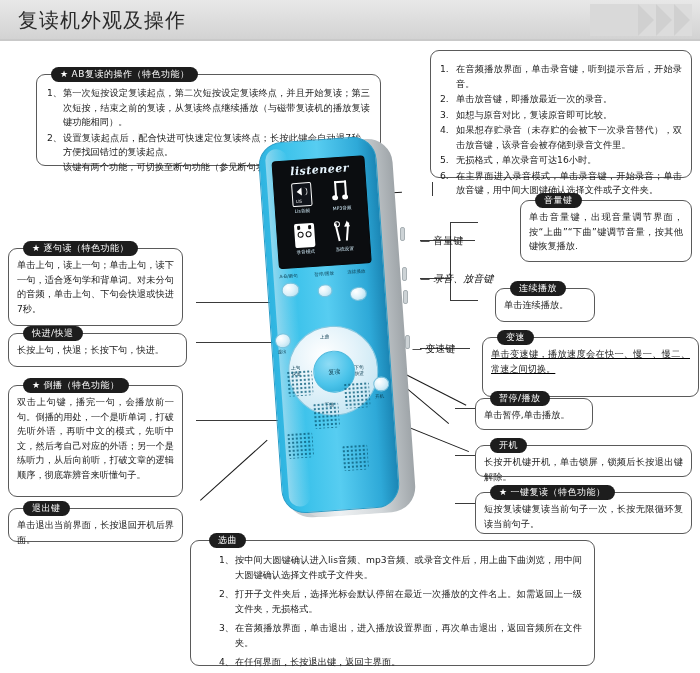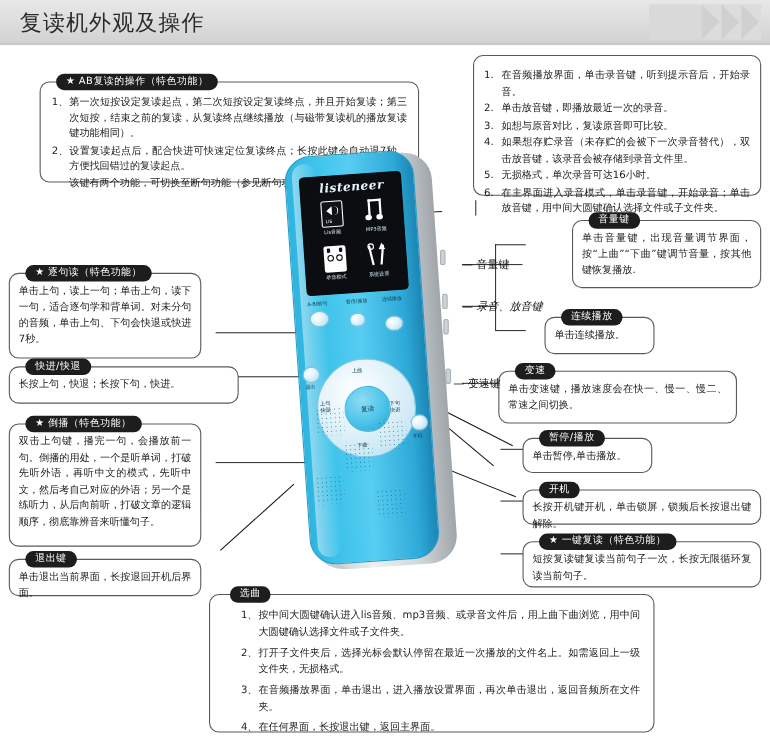--- a/index.html
+++ b/index.html
@@ -241,21 +241,21 @@
 
 <div class="line vline" style="left:333px; top:410px; height:105px;"></div>
 
 <div class="box" style="left:8px; top:248px; width:175px; height:78px;">
   <div class="box-title">
     <span class="star">★</span><span>逐句读（特色功能）</span>
   </div>
   <p>单击上句，读上一句；单击上句，读下一句，适合逐句学和背单词。对未分句的音频，单击上句、下句会快退或快进7秒。</p>
 </div>
 
-<div class="box" style="left:8px; top:333px; width:209px; height:34px;">
+<div class="box" style="left:8px; top:333px; width:179px; height:34px;">
   <div class="box-title">快进/快退</div>
   <p>长按上句，快退；长按下句，快进。</p>
 </div>
 
 <div class="box" style="left:8px; top:385px; width:175px; height:112px;">
   <div class="box-title">
     <span class="star">★</span><span>倒播（特色功能）</span>
   </div>
   <p>双击上句键，播完一句，会播放前一句。倒播的用处，一个是听单词，打破先听外语，再听中文的模式，先听中文，然后考自己对应的外语；另一个是练听力，从后向前听，打破文章的逻辑顺序，彻底靠辨音来听懂句子。</p>
 </div>
@@ -291,21 +291,21 @@
 <div class="box" style="left:520px; top:200px; width:172px; height:62px;">
   <div class="box-title">音量键</div>
   <p>单击音量键，出现音量调节界面，按“上曲”“下曲”键调节音量，按其他键恢复播放.</p>
 </div>
 
 <div class="box" style="left:495px; top:288px; width:100px; height:34px;">
   <div class="box-title">连续播放</div>
   <p>单击连续播放。</p>
 </div>
 
-<div class="box" style="left:453px; top:337px; width:217px; height:48px;">
+<div class="box" style="left:482px; top:337px; width:217px; height:60px;text-decoration:underline;">
   <div class="box-title">变速</div>
   <p>单击变速键，播放速度会在快一、慢一、慢二、常速之间切换。</p>
 </div>
 
 <div class="box" style="left:475px; top:398px; width:118px; height:32px;">
   <div class="box-title">暂停/播放</div>
   <p>单击暂停,单击播放。</p>
 </div>
 
 <div class="box" style="left:475px; top:445px; width:217px; height:32px;">

